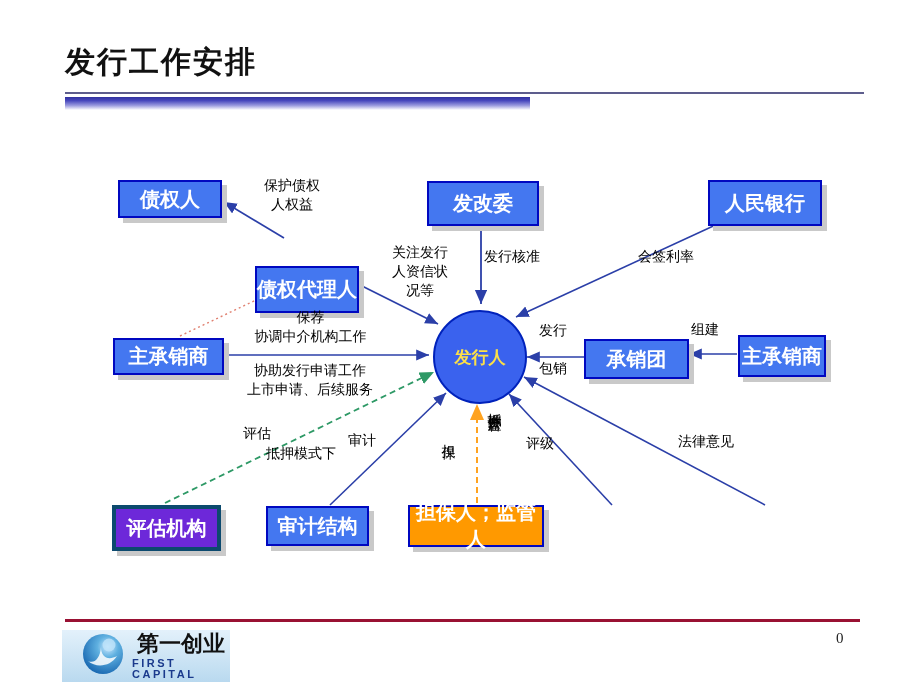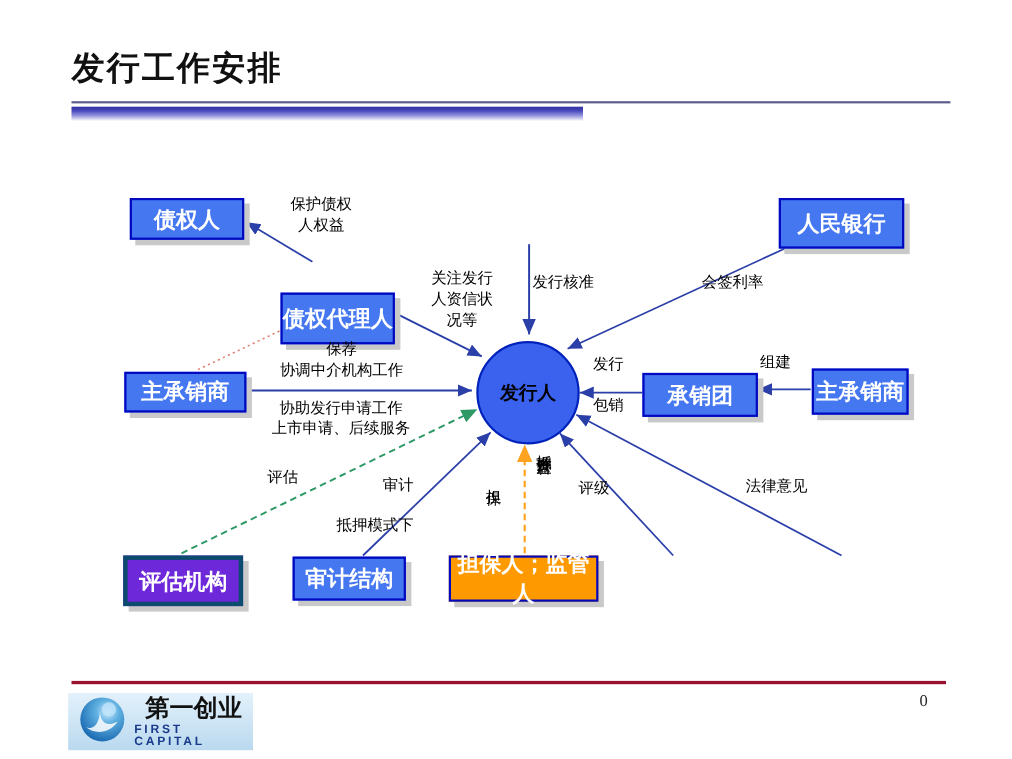--- a/index.html
+++ b/index.html
@@ -12,29 +12,29 @@
          background:linear-gradient(180deg,#31319e 0%,#4747bd 28%,#9a9ade 65%,#ffffff 100%);}
   svg.connectors{position:absolute;left:0;top:0;pointer-events:none;}
   .node{position:absolute;display:flex;align-items:center;justify-content:center;
         color:#fff;font-weight:bold;font-size:20px;text-align:center;
         box-shadow:5px 5px 0 #c9c9c9;}
   .node.blue{background:#4477f0;border:2px solid #0008c0;}
   .node.green{background:#6d28d9;border:4px solid #0c4a6e;}
   .node.orange{background:#ff9900;border:2px solid #0008c0;align-items:center;}
   .center-circle{position:absolute;left:433px;top:310px;width:90px;height:90px;border-radius:50%;
         background:#3a62ee;border:2px solid #0022bb;display:flex;align-items:center;justify-content:center;
-        color:#000000;font-weight:bold;font-size:17px;}
+        color:#fde047;font-weight:bold;font-size:17px;}
   .lbl{position:absolute;color:#000;font-size:14px;line-height:19px;white-space:pre-line;}
   .lbl.center{text-align:center;}
   .vlabel{position:absolute;color:#000;font-size:14px;writing-mode:vertical-rl;
         text-orientation:upright;letter-spacing:2px;}
   .footer-rule{position:absolute;left:65px;top:619px;width:795px;height:3px;background:#991133;}
   .logo{position:absolute;left:62px;top:630px;width:168px;height:52px;
         background:linear-gradient(180deg,#e3f1fb 0%,#b9d9ef 100%);
-        display:flex;align-items:center;gap:6px;padding-left:8px;box-sizing:border-box;}
+        display:flex;align-items:center;gap:6px;padding-left:18px;box-sizing:border-box;}
   .logo-text{display:flex;flex-direction:column;align-items:center;line-height:1;}
   .logo-cn{font-family:"Liberation Serif",serif;font-weight:bold;font-size:22px;color:#111;}
   .logo-en{font-size:11px;font-weight:bold;color:#1a3a8c;letter-spacing:2.5px;margin-top:3px;}
   .page-num{position:absolute;left:836px;top:630px;font-family:"Liberation Serif",serif;
         font-size:15px;color:#222;}
 </style>
 </head>
 <body>
 
 <div class="slide">
@@ -66,20 +66,23 @@
     <line x1="612" y1="505" x2="509" y2="394" stroke="#2b3fa8" stroke-width="1.6" marker-end="url(#ab)"></line>
     <line x1="765" y1="505" x2="524" y2="377" stroke="#2b3fa8" stroke-width="1.6" marker-end="url(#ab)"></line>
     <line x1="165" y1="503" x2="434" y2="372" stroke="#2e9966" stroke-width="1.8" stroke-dasharray="6 4" marker-end="url(#ag)"></line>
     <line x1="477" y1="503" x2="477" y2="404" stroke="#ffa320" stroke-width="2" stroke-dasharray="6 4" marker-end="url(#ao)"></line>
     <line x1="180" y1="336" x2="292" y2="283" stroke="#e08070" stroke-width="1.4" stroke-dasharray="2 3"></line>
   </svg>
 
   <div class="node blue" style="left:118px;top:180px;width:100px;height:34px;">
     <span>债权人</span>
   </div>
+  <div class="node blue" style="left:427px;top:181px;width:108px;height:41px;">
+    <span>发改委</span>
+  </div>
   <div class="node blue" style="left:708px;top:180px;width:110px;height:42px;">
     <span>人民银行</span>
   </div>
   <div class="node blue" style="left:255px;top:238px;width:100px;height:43px;margin-top:28px;">
     <span>债权代理人</span>
   </div>
   <div class="node blue" style="left:113px;top:338px;width:107px;height:33px;">
     <span>主承销商</span>
   </div>
   <div class="node blue" style="left:584px;top:339px;width:101px;height:36px;">
@@ -110,21 +113,21 @@
   <div class="lbl" style="left:484px;top:247px;">发行核准</div>
   <div class="lbl" style="left:638px;top:247px;">会签利率</div>
   <div class="lbl center" style="left:233px;top:308px;width:155px;">保荐
 协调中介机构工作</div>
   <div class="lbl center" style="left:230px;top:361px;width:160px;">协助发行申请工作
 上市申请、后续服务</div>
   <div class="lbl" style="left:691px;top:320px;">组建</div>
   <div class="lbl" style="left:539px;top:321px;">发行</div>
   <div class="lbl" style="left:539px;top:359px;">包销</div>
   <div class="lbl" style="left:243px;top:424px;">评估</div>
-  <div class="lbl" style="left:266px;top:468px;margin-left:40px;">抵押模式下</div>
+  <div class="lbl" style="left:266px;top:444px;">抵押模式下</div>
   <div class="lbl" style="left:348px;top:431px;">审计</div>
   <div class="vlabel" style="left:440px;top:433px;">担保</div>
   <div class="vlabel" style="left:486px;top:402px;letter-spacing:1px;">抵押资产监管</div>
   <div class="lbl" style="left:526px;top:434px;">评级</div>
   <div class="lbl" style="left:678px;top:432px;">法律意见</div>
 
   <div class="footer-rule"></div>
   <div class="logo">
     <span>
       <svg width="46" height="46" viewBox="0 0 46 46">

